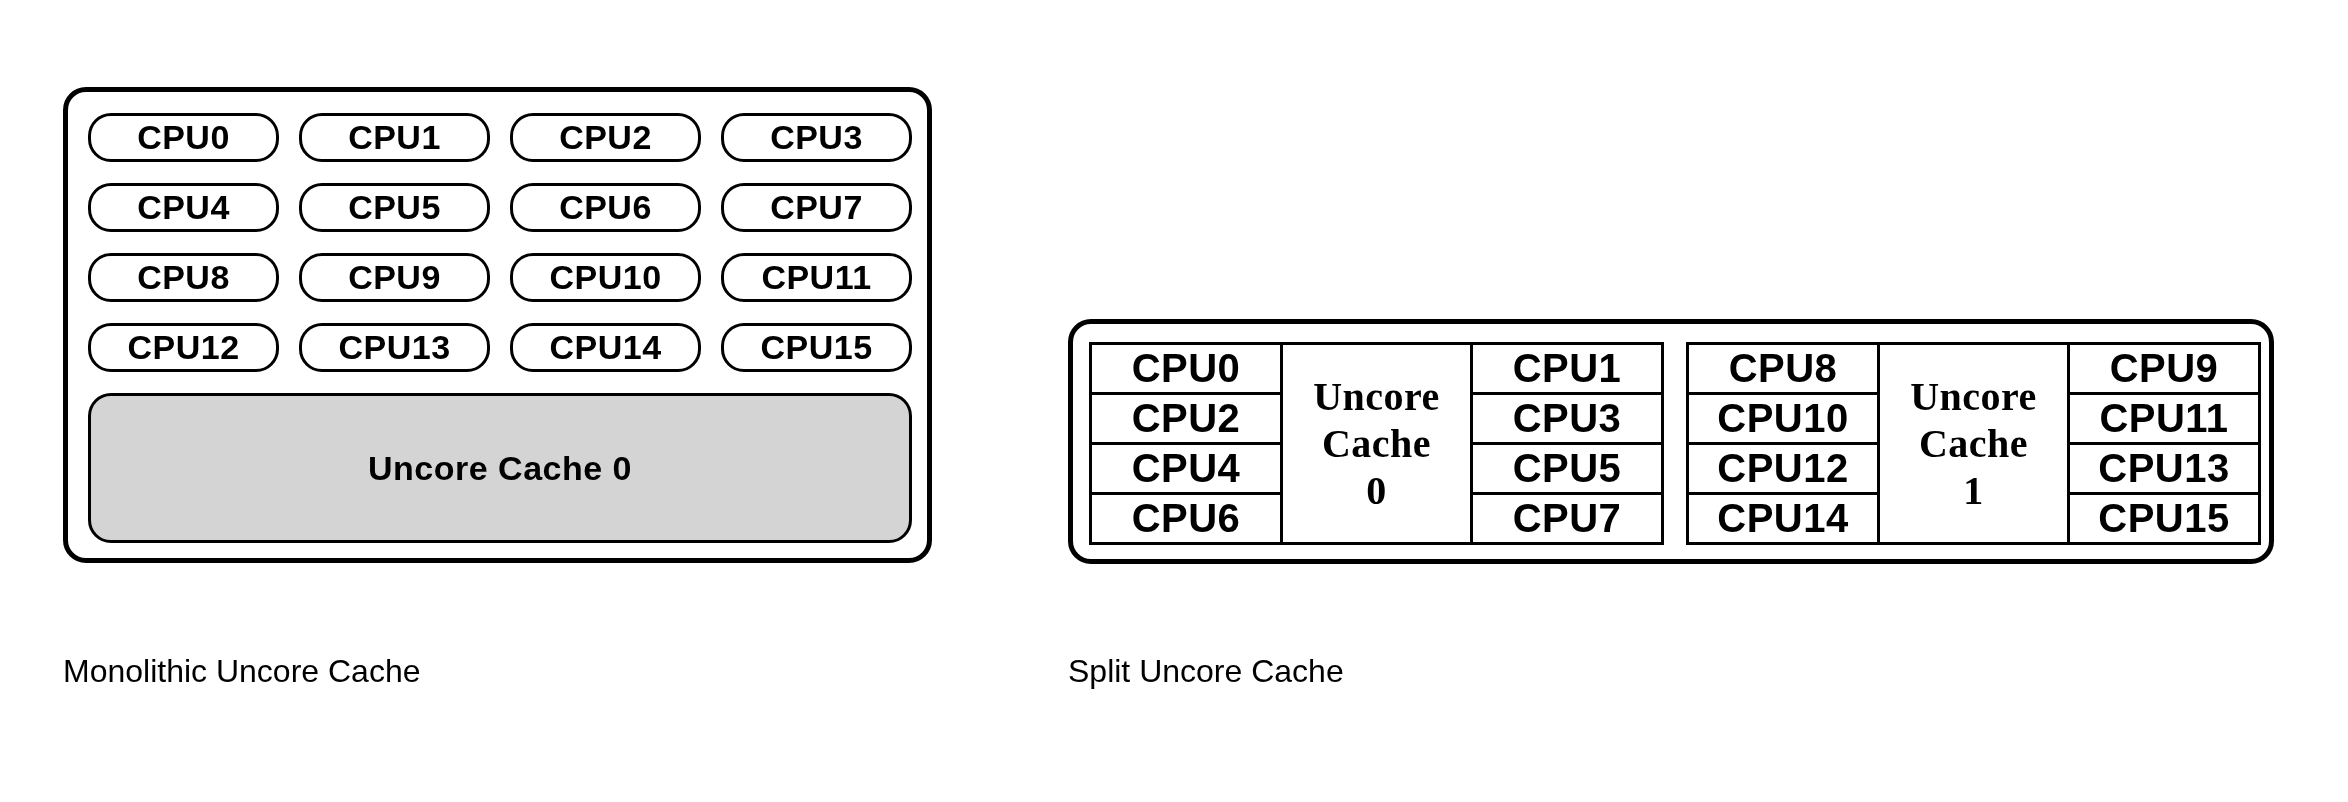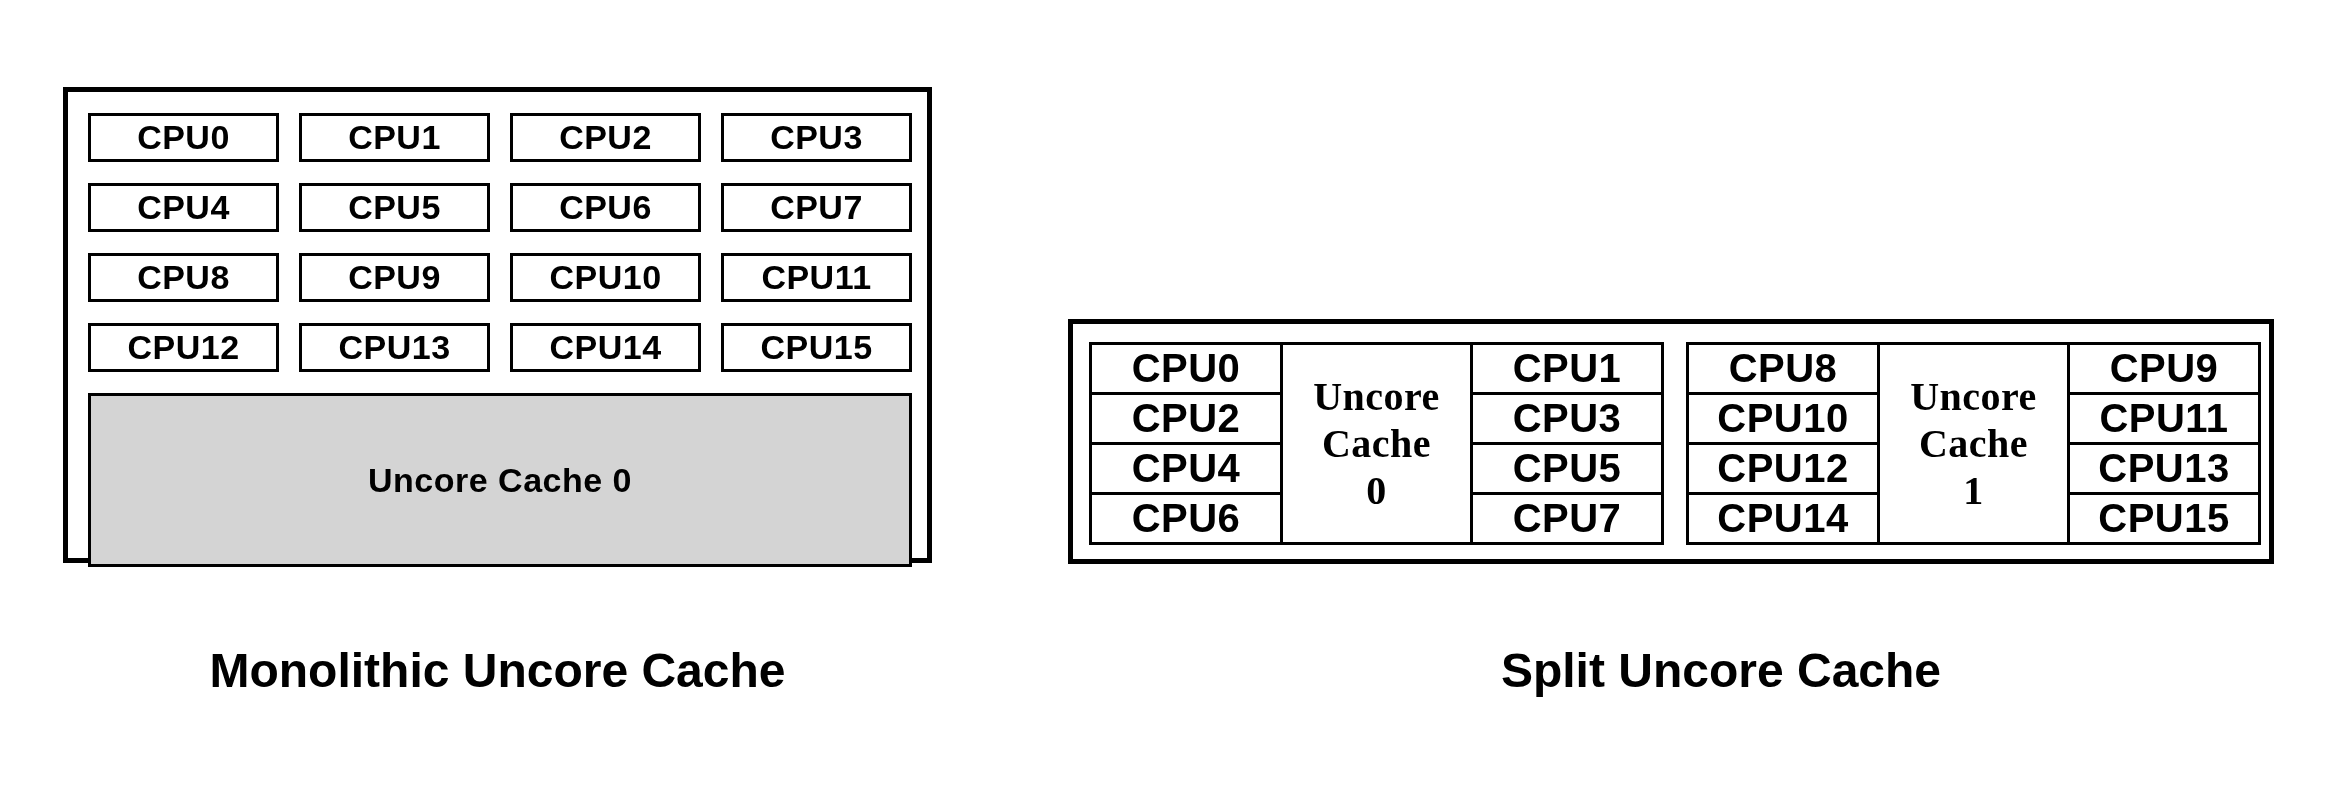--- a/index.html
+++ b/index.html
@@ -1,21 +1,21 @@
 <!DOCTYPE html>
 <html style="--background: #ffffff; --box-border: #000000; --cache-fill: #d4d4d4; --text: #000000;"><head>
 <meta charset="utf-8">
 <style>
   :root {
     --background: #ffffff;
     --box-border: #000000;
     --cache-fill: #d4d4d4;
     --text: #000000;
   }
-  * { box-sizing: border-box; }
+  * { box-sizing: border-box; border-radius: 23px; }
   html, body { margin: 0; padding: 0; }
   body {
     width: 2348px;
     height: 802px;
     background: var(--background);
     position: relative;
     overflow: hidden;
     font-family: "Liberation Sans", sans-serif;
     color: var(--text);
   }
@@ -39,21 +39,21 @@
   .cpu-box {
     width: 191px; height: 49px;
     border: 3px solid var(--box-border);
     background: var(--background);
     display: flex; align-items: center; justify-content: center;
     font-size: 34px; font-weight: bold;
     letter-spacing: 0.5px;
   }
   .uncore-bar {
     margin-top: 21px;
-    width: 824px; height: 174px;
+    width: 824px; height: 150px;
     border: 3px solid var(--box-border);
     background: var(--cache-fill);
     display: flex; align-items: center; justify-content: center;
     font-size: 34px; font-weight: bold;
     letter-spacing: 0.5px;
   }
 
   
   .split-outer {
     position: absolute;
@@ -85,28 +85,27 @@
     width: 190px;
     background: var(--cache-fill);
   }
   .uncore-line { line-height: 47px; font-family: Liberation Serif, serif; }
 
   
   .caption {
     position: absolute;
     top: 642px;
     height: 58px;
-    text-align: center;
-    font-size: 48px;
-    font-weight: bold;
+    font-size: 32px;
+    font-weight: normal;
     line-height: 58px;
     white-space: nowrap;
   }
   .caption-left  { left: 63px;   width: 869px;  }
-  .caption-right { left: 1118px; width: 1206px; }
+  .caption-right { left: 1068px; width: 1206px; }
 </style>
 </head>
 <body>
 
 <div>
 
   <div class="mono-outer">
     <div class="cpu-grid">
       <div class="cpu-box">CPU0</div>
       <div class="cpu-box">CPU1</div>

